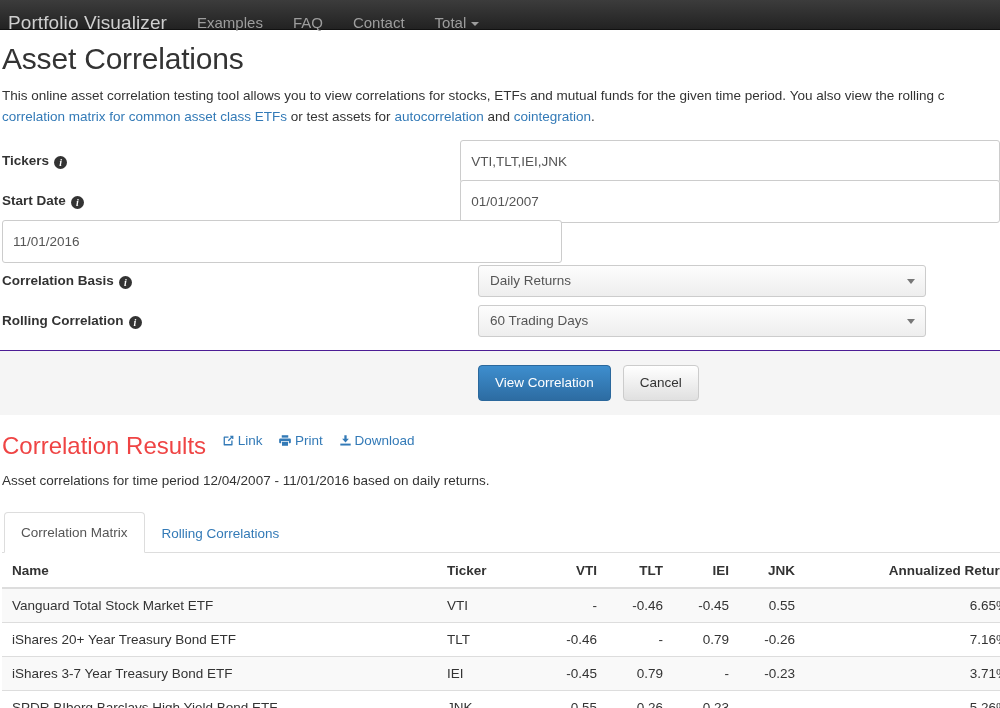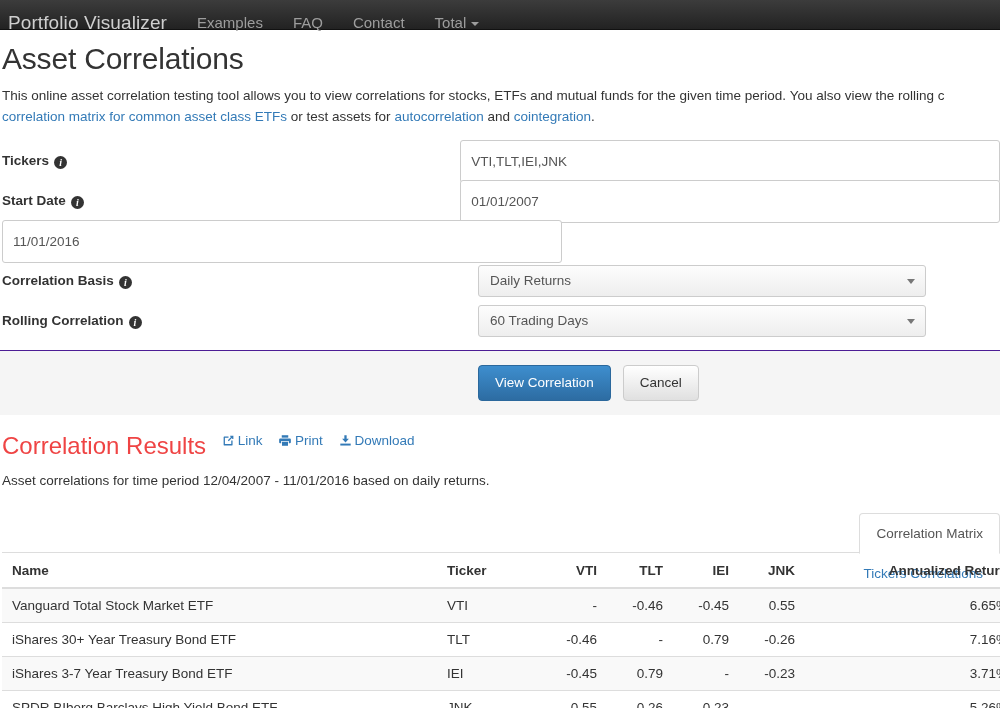--- a/index.html
+++ b/index.html
@@ -212,21 +212,20 @@
   }
 
   
   .tabs {
     margin-top: 22px;
     border-bottom: 1px solid #dddddd;
     display: flex;
     align-items: flex-end;
     height: 40px;
     padding-left: 2px;
-    flex-direction: column;
   }
   .tab {
     font-size: 13.5px;
     padding: 10px 16px;
     line-height: 19px;
     cursor: pointer;
     border: 1px solid transparent;
     border-bottom: none;
     border-radius: 4px 4px 0 0;
     margin-bottom: -1px;
@@ -361,21 +360,21 @@
           <path d="M6.6 1.4h2.8v4.4h2.8L8 10.6 3.8 5.8h2.8z" fill="#337ab7"></path>
           <path d="M1.6 11.8h12.8v2.4H1.6z" fill="#337ab7"></path>
         </svg><span>Download</span>
       </a>
     </span>
 
     <p class="results-sub">Asset correlations for time period 12/04/2007 - 11/01/2016 based on daily returns.</p>
 
     <div class="tabs">
       <div class="tab active">Correlation Matrix</div>
-      <div class="tab">Tickers Correlations</div>
+      <div class="tab">Rolling Correlations</div>
     </div>
 
     <table class="corr">
       <thead>
         <tr>
           <th class="col-name">Name</th>
           <th class="col-ticker">Ticker</th>
           <th class="col-num">VTI</th>
           <th class="col-num">TLT</th>
           <th class="col-num">IEI</th>
@@ -387,21 +386,21 @@
         <tr>
           <td class="col-name">Vanguard Total Stock Market ETF</td>
           <td class="col-ticker">VTI</td>
           <td class="col-num">-</td>
           <td class="col-num">-0.46</td>
           <td class="col-num">-0.45</td>
           <td class="col-num">0.55</td>
           <td class="col-ret">6.65%</td>
         </tr>
         <tr>
-          <td class="col-name">iShares 30+ Year Treasury Bond ETF</td>
+          <td class="col-name">iShares 20+ Year Treasury Bond ETF</td>
           <td class="col-ticker">TLT</td>
           <td class="col-num">-0.46</td>
           <td class="col-num">-</td>
           <td class="col-num">0.79</td>
           <td class="col-num">-0.26</td>
           <td class="col-ret">7.16%</td>
         </tr>
         <tr>
           <td class="col-name">iShares 3-7 Year Treasury Bond ETF</td>
           <td class="col-ticker">IEI</td>

